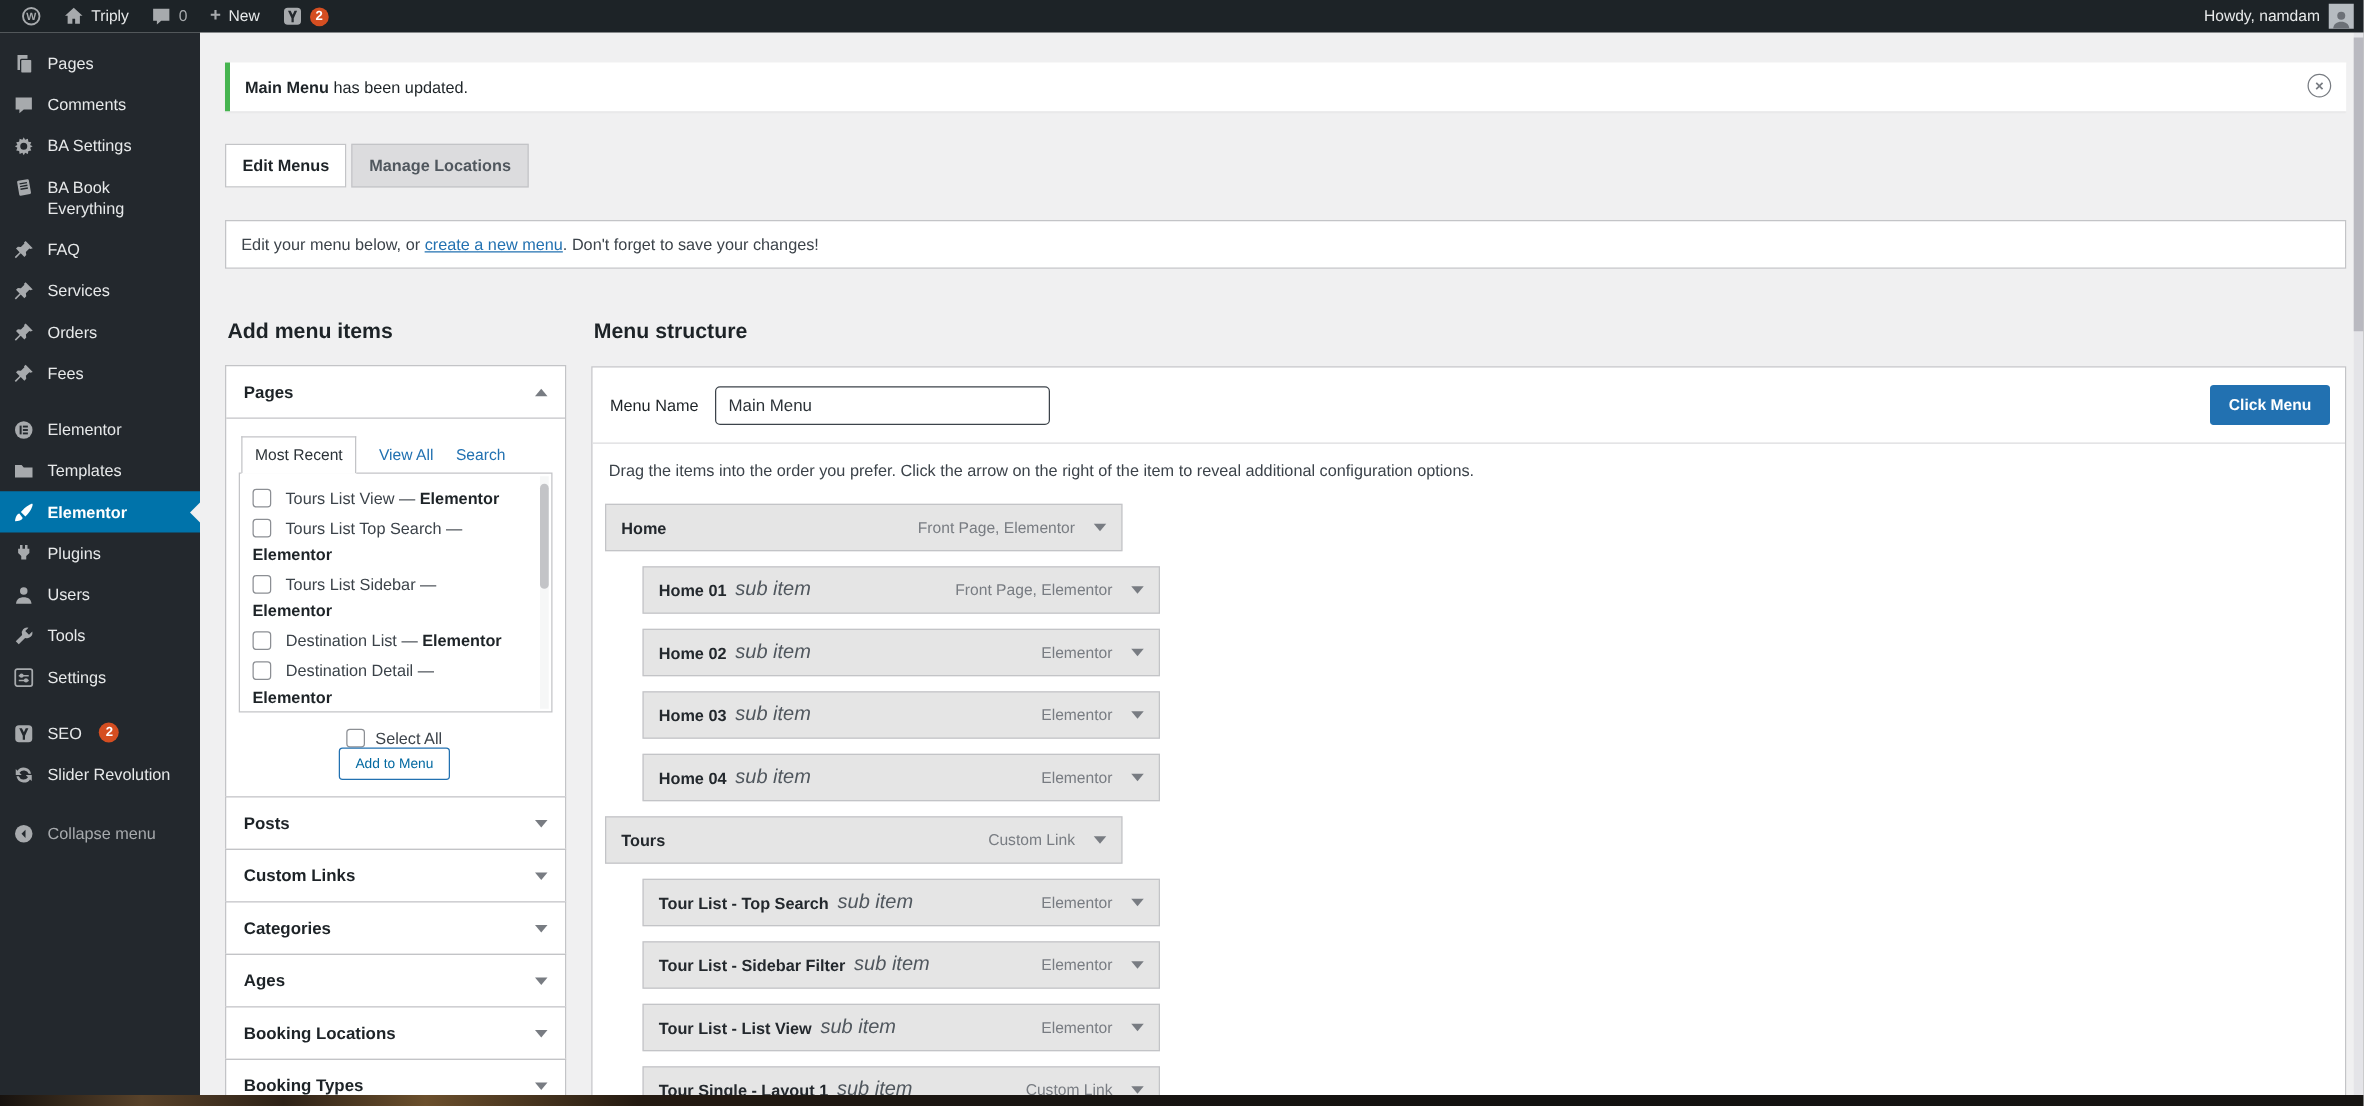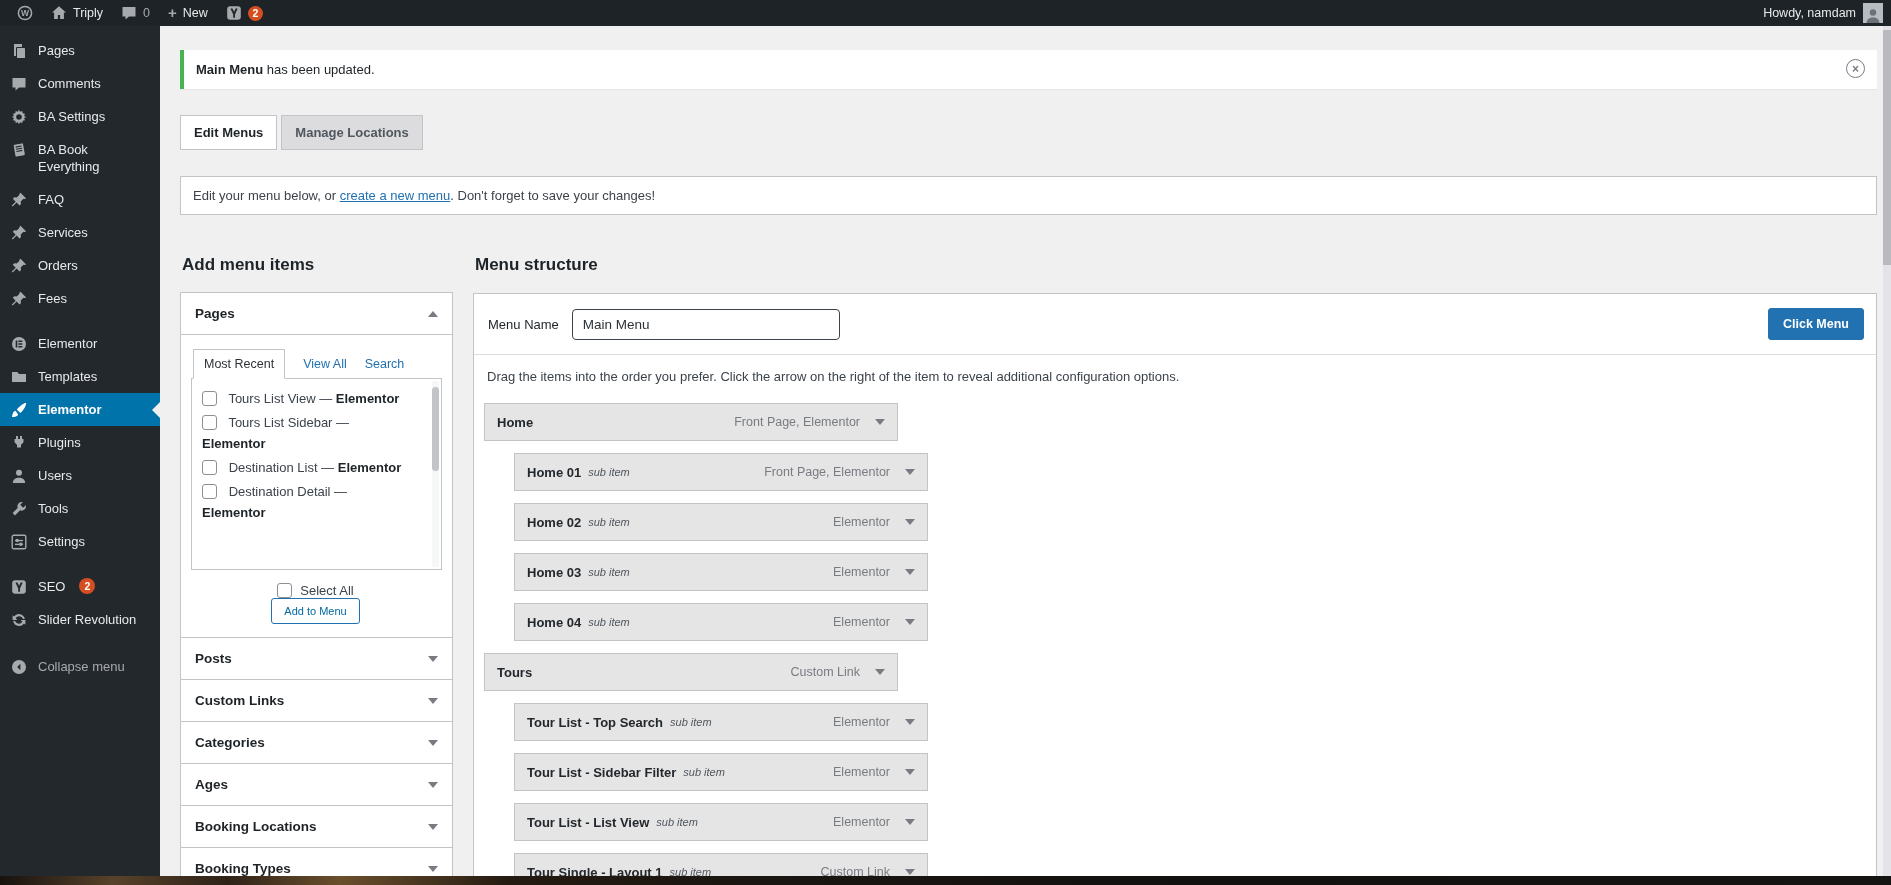--- a/index.html
+++ b/index.html
@@ -101,21 +101,21 @@
   .mn-input { width:268px; height:31px; border:1px solid #3c434a; border-radius:4px; padding:0 10px;
     font-size:13.5px; color:#2c3338; font-family:inherit; background:#fff; }
   .save-btn { margin-left:auto; background:#2271b1; border:1px solid #2271b1; color:#fff; font-weight:bold;
     border-radius:3px; padding:8px 14px; font-size:12.5px; font-family:inherit; cursor:pointer; }
   .card-help { padding:14px 12px 17px 13px; font-size:13px; color:#3c434a; }
   .bars { padding:2px 0 0 10px; }
   .bar { width:414px; height:38px; background:#e5e5e5; border:1px solid #c3c4c7; display:flex;
     align-items:center; padding:0 12px; margin-bottom:12px; cursor:move; }
   .bar.sub { margin-left:30px; }
   .bar-title { font-size:13px; font-weight:bold; color:#23282d; white-space:nowrap; }
-  .bar-subtag { font-style:italic; color:#50575e; font-size:11px; margin-left:7px; white-space:nowrap;text-align:center; }
+  .bar-subtag { font-style:italic; color:#50575e; font-size:16px; margin-left:7px; white-space:nowrap;text-align:center; }
   .bar-meta { margin-left:auto; display:flex; align-items:center; gap:15px; font-size:12.5px; color:#787c82; }
   .bar-tri { width:0; height:0; border-left:5px solid transparent; border-right:5px solid transparent;
     border-top:6px solid #787c82; cursor:pointer; }
 
   
   .vscroll { position:absolute; right:0; top:26px; bottom:0; width:8px; background:#e4e4e8; z-index:45; }
   .vthumb { position:absolute; top:4px; right:0; width:8px; height:235px; background:#b9b9c0; }
   .bottom-strip { position:absolute; left:0; right:0; bottom:0; height:9px; z-index:60;
     background:linear-gradient(90deg,#17120e 0%,#58422a 6%,#2e2217 12%,#6b4f2c 18%,#241a11 27%,#191511 42%,#121110 65%,#161412 100%); }
 
@@ -390,20 +390,25 @@
           <div class="pages-body">
             <div class="ptabs">
               <span class="ptab-active">Most Recent</span>
               <span class="ptab-link">View All</span>
               <span class="ptab-link">Search</span>
             </div>
             <div class="plist">
               <div class="pitem">
                 <label><input type="checkbox" class="wpcb" style="">
                 <span>Tours List View —</span>
+                <span class="pstate">Elementor</span></label>
+              </div>
+              <div class="pitem">
+                <label><input type="checkbox" class="wpcb" style="">
+                <span>Tours List Top Search —</span>
                 <span class="pstate">Elementor</span></label>
               </div>
               <div class="pitem">
                 <label><input type="checkbox" class="wpcb" style="">
                 <span>Tours List Sidebar —</span>
                 <span class="pstate">Elementor</span></label>
               </div>
               <div class="pitem">
                 <label><input type="checkbox" class="wpcb" style="">
                 <span>Destination List —</span>

